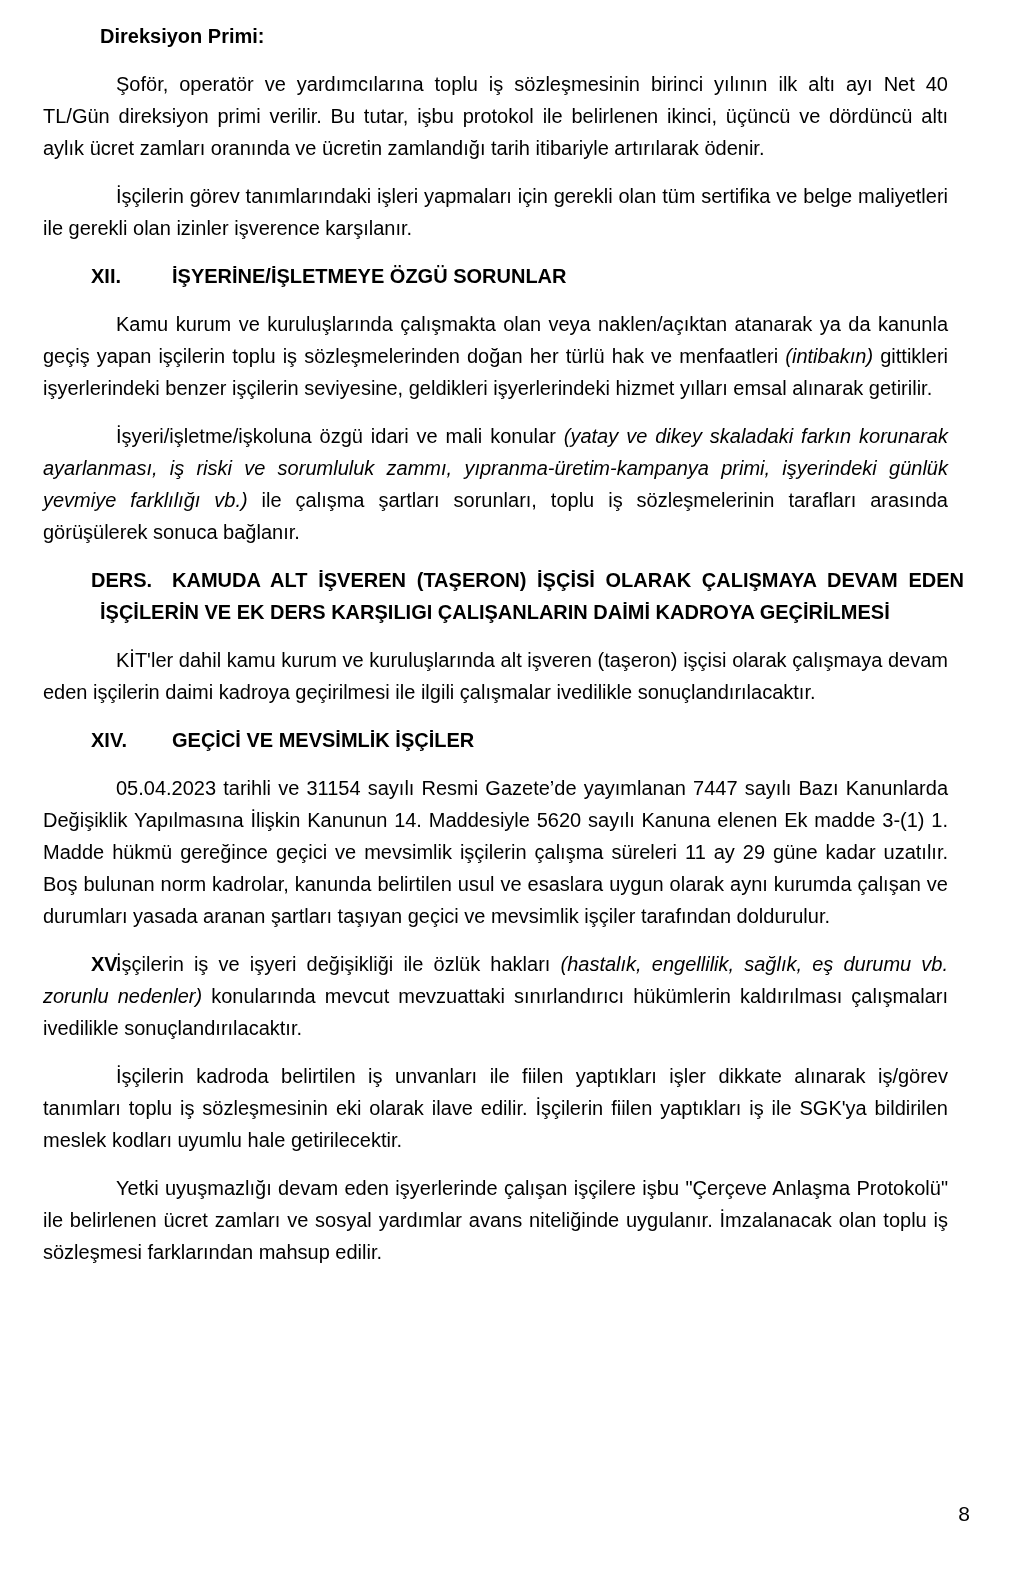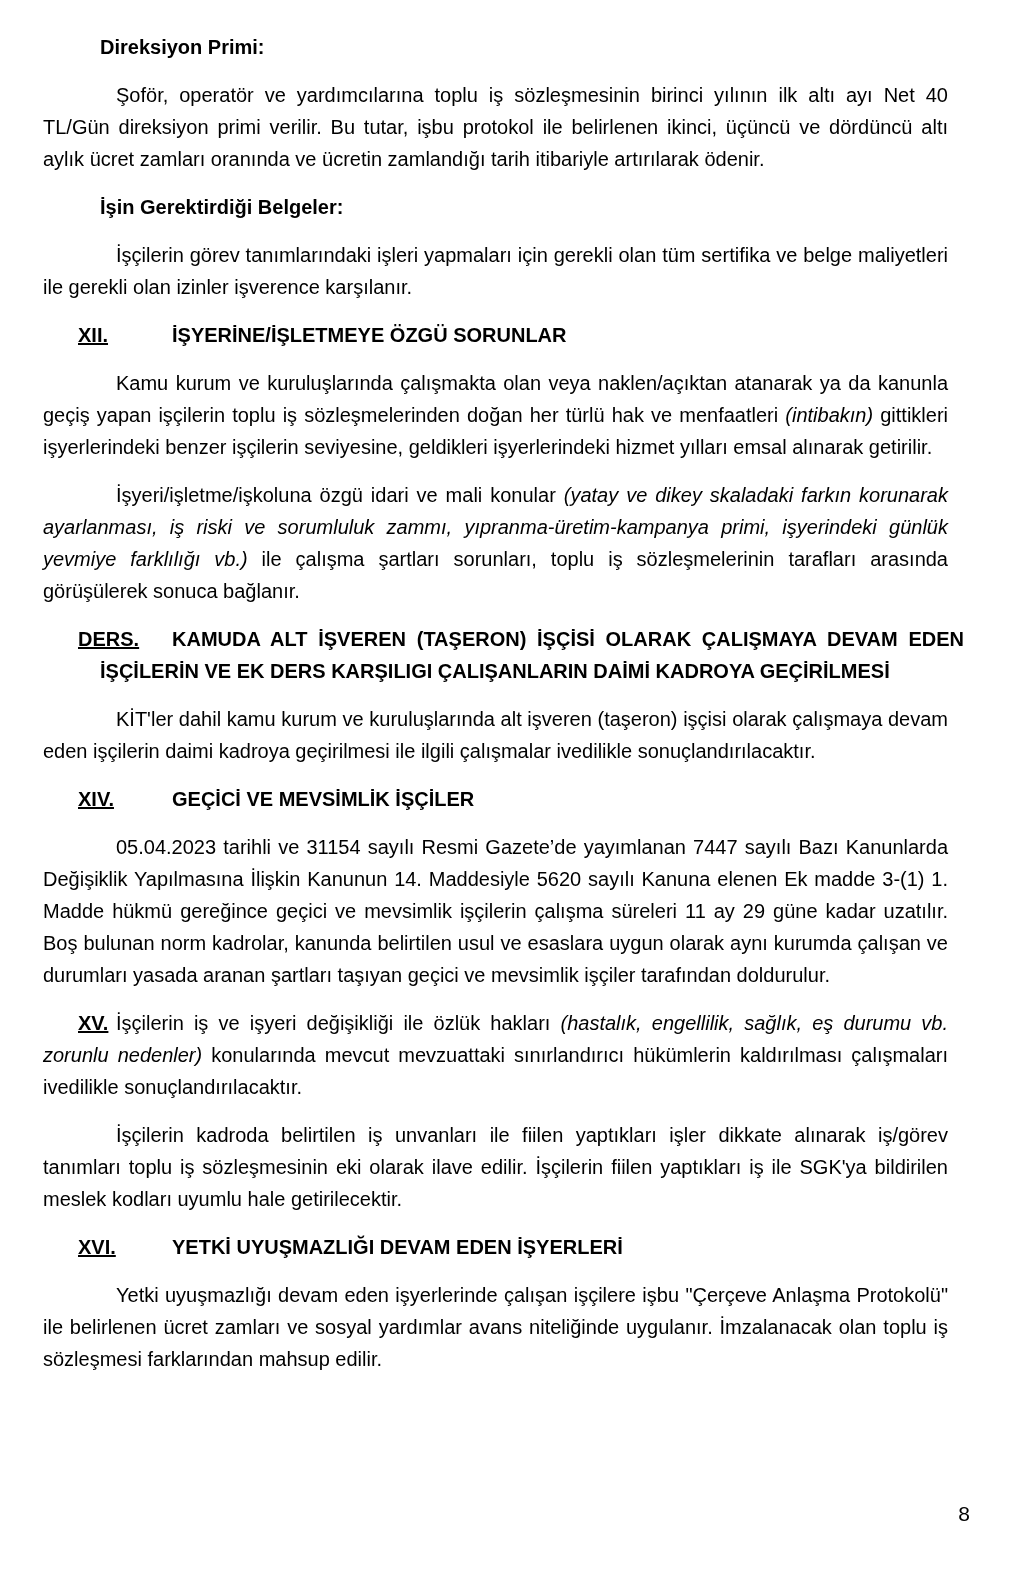--- a/index.html
+++ b/index.html
@@ -11,21 +11,21 @@
     position: relative;
     width: 1024px;
     height: 1576px;
     margin: 0 auto;
     background: #ffffff;
     color: #000000;
     font-family: "Liberation Sans", "DejaVu Sans", sans-serif;
     font-size: 20px;
     line-height: 32px;
     box-sizing: border-box;
-    padding: 31px 60px 0 27px;
+    padding: 20px 60px 0 27px;
     overflow: hidden;
   }
   p.body {
     margin: 16px;
     text-align: justify;
     text-indent: 73px;
   }
   p.sub-heading {
     margin: 0;
     font-weight: bold;
@@ -36,43 +36,41 @@
   .sec-heading {
     position: relative;
     margin: 14px 0 0 0;
     font-weight: bold;
     padding-left: 73px;
     text-indent: 72px;
     text-align: justify;
   }
   .sec-heading .sec-num {
     position: absolute;
-    left: 51px;
+    left: 64px;
     top: 0;
     text-indent: 0;
-    text-decoration: underline;
   }
   em { font-style: italic; }
   .page-number {
     position: absolute;
     top: 1498px;
     right: 54px;
     font-size: 21px;
     line-height: 32px;
   }
 </style>
 </head>
 <body>
 
 <div class="page">
 
   <p class="sub-heading">Direksiyon Primi:</p>
   <p class="body">Şoför, operatör ve yardımcılarına toplu iş sözleşmesinin birinci yılının ilk altı ayı Net 40 TL/Gün direksiyon primi verilir. Bu tutar, işbu protokol ile belirlenen ikinci, üçüncü ve dördüncü altı aylık ücret zamları oranında ve ücretin zamlandığı tarih itibariyle artırılarak ödenir.</p>
 
-  <p class="sub-heading gap-above">İşin Gerektirdiği Belgeler:</p>
   <p class="body">İşçilerin görev tanımlarındaki işleri yapmaları için gerekli olan tüm sertifika ve belge maliyetleri ile gerekli olan izinler işverence karşılanır.</p>
 
   <div class="sec-heading">
     <span class="sec-num">XII.</span>
     <span>İŞYERİNE/İŞLETMEYE ÖZGÜ SORUNLAR</span>
   </div>
   <p class="body"><span>Kamu kurum ve kuruluşlarında çalışmakta olan veya naklen/açıktan atanarak ya da kanunla geçiş yapan işçilerin toplu iş sözleşmelerinden doğan her türlü hak ve menfaatleri </span><em>(intibakın)</em><span> gittikleri işyerlerindeki benzer işçilerin seviyesine, geldikleri işyerlerindeki hizmet yılları emsal alınarak getirilir.</span></p>
   <p class="body"><span>İşyeri/işletme/işkoluna özgü idari ve mali konular </span><em>(yatay ve dikey skaladaki farkın korunarak ayarlanması, iş riski ve sorumluluk zammı, yıpranma-üretim-kampanya primi, işyerindeki günlük yevmiye farklılığı vb.)</em><span> ile çalışma şartları sorunları, toplu iş sözleşmelerinin tarafları arasında görüşülerek sonuca bağlanır.</span></p>
 
   <div class="sec-heading">
@@ -86,21 +84,17 @@
     <span>GEÇİCİ VE MEVSİMLİK İŞÇİLER</span>
   </div>
   <p class="body">05.04.2023 tarihli ve 31154 sayılı Resmi Gazete’de yayımlanan 7447 sayılı Bazı Kanunlarda Değişiklik Yapılmasına İlişkin Kanunun 14. Maddesiyle 5620 sayılı Kanuna elenen Ek madde 3-(1) 1. Madde hükmü gereğince geçici ve mevsimlik işçilerin çalışma süreleri 11 ay 29 güne kadar uzatılır. Boş bulunan norm kadrolar, kanunda belirtilen usul ve esaslara uygun olarak aynı kurumda çalışan ve durumları yasada aranan şartları taşıyan geçici ve mevsimlik işçiler tarafından doldurulur.</p>
 
   <div class="sec-heading">
     <span class="sec-num">XV.</span>
   </div>
   <p class="body"><span>İşçilerin iş ve işyeri değişikliği ile özlük hakları </span><em>(hastalık, engellilik, sağlık, eş durumu vb. zorunlu nedenler)</em><span> konularında mevcut mevzuattaki sınırlandırıcı hükümlerin kaldırılması çalışmaları ivedilikle sonuçlandırılacaktır.</span></p>
   <p class="body">İşçilerin kadroda belirtilen iş unvanları ile fiilen yaptıkları işler dikkate alınarak iş/görev tanımları toplu iş sözleşmesinin eki olarak ilave edilir. İşçilerin fiilen yaptıkları iş ile SGK'ya bildirilen meslek kodları uyumlu hale getirilecektir.</p>
 
-  <div class="sec-heading">
-    <span class="sec-num">XVI.</span>
-    <span>YETKİ UYUŞMAZLIĞI DEVAM EDEN İŞYERLERİ</span>
-  </div>
   <p class="body">Yetki uyuşmazlığı devam eden işyerlerinde çalışan işçilere işbu "Çerçeve Anlaşma Protokolü" ile belirlenen ücret zamları ve sosyal yardımlar avans niteliğinde uygulanır. İmzalanacak olan toplu iş sözleşmesi farklarından mahsup edilir.</p>
 
   <div class="page-number">8</div>
 
 </div>
 
 </body></html>

